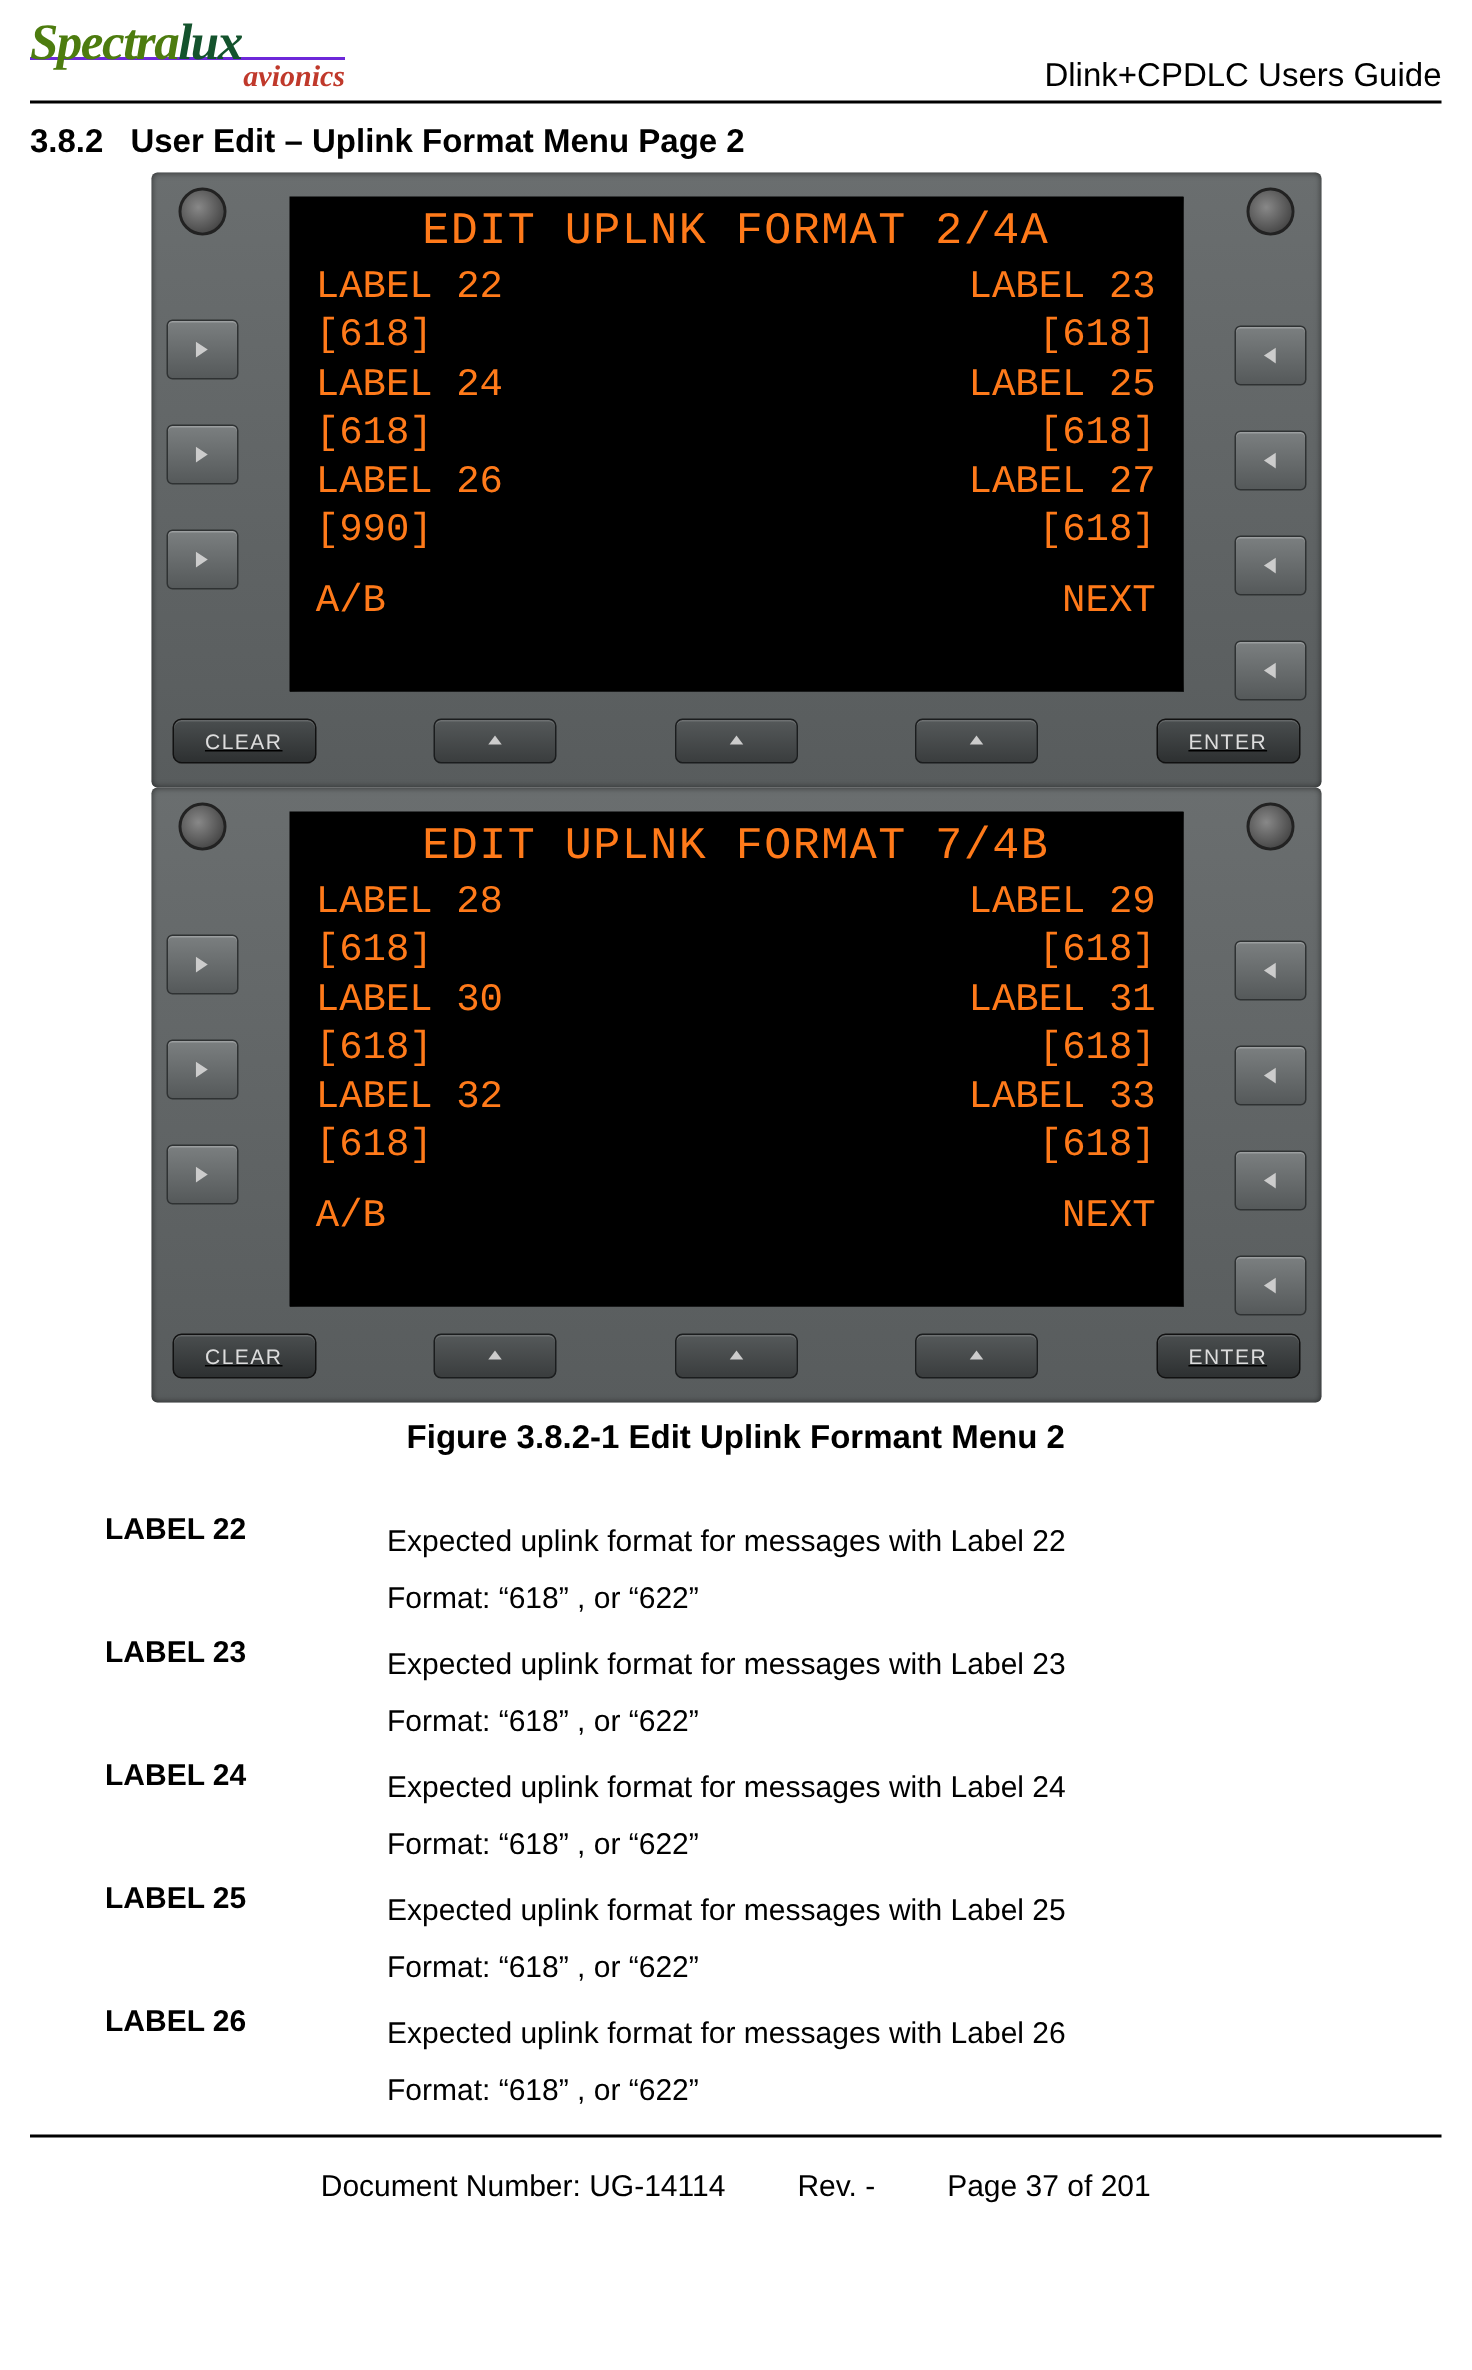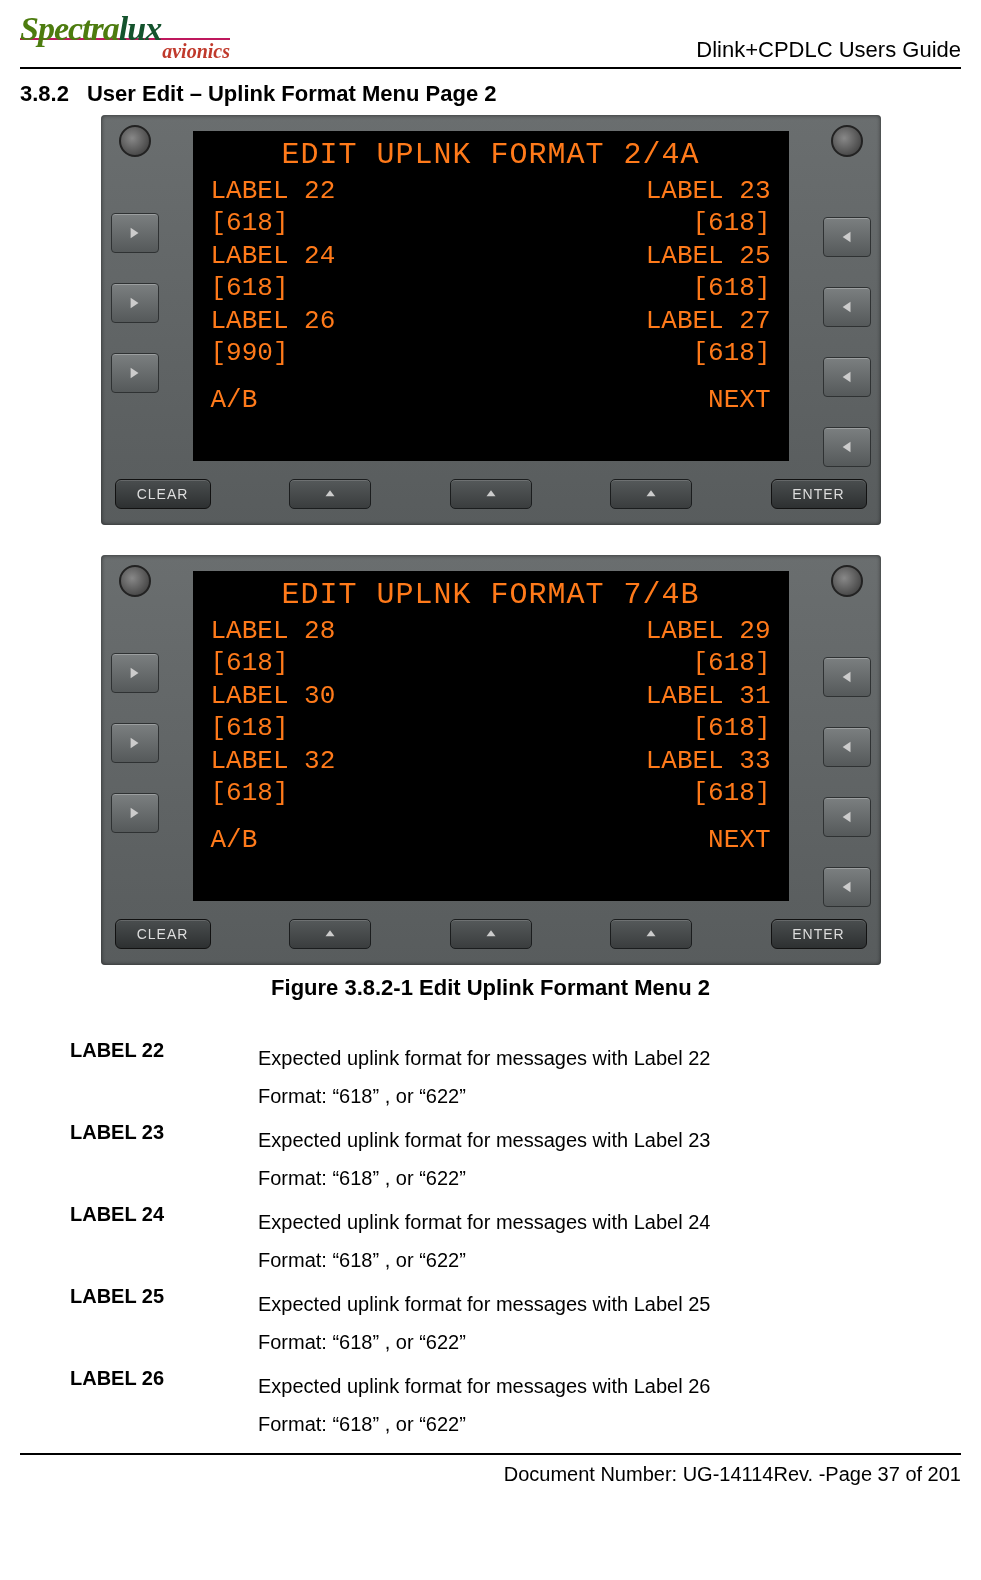--- a/index.html
+++ b/index.html
@@ -36,40 +36,40 @@
     letter-spacing: -1px;
   }
   .logo .sub {
     color: #c0392b;
     font-size: 20px;
     font-style: italic;
     display: block;
     text-align: right;
     margin-top: -10px;
     margin-right: 5px;
-    border-top: 2px solid #be185d;
+    border-top: 2px solid #6d28d9;
     padding-top: 0;
     width: 210px;
   }
   .doc-title {
     font-size: 22px;
     color: #000;
   }
   .section-heading {
     font-size: 22px;
     font-weight: bold;
     margin: 12px 0 0 0;
   }
   .section-heading .num { margin-right: 18px; }
   .bezels {
     display: flex;
     flex-direction: column;
     align-items: center;
-    gap: 30px;
     margin-top: 8px;
+    text-decoration: underline;
   }
   
   .mcdu {
     width: 760px;
     background: linear-gradient(#6a6e6f,#585c5d);
     border-radius: 4px;
     padding: 10px 10px 16px 10px;
     box-shadow: inset 0 0 4px rgba(0,0,0,.6);
   }
   .mcdu-top {
@@ -179,24 +179,25 @@
     flex: 0 0 140px;
   }
   .def-desc {
     flex: 1;
     line-height: 1.9;
     margin-left: 48px;
   }
   .footer {
     border-top: 2px solid #000;
     margin-top: 10px;
-    padding-top: 8px;
-    display: flex;
-    justify-content: flex-end;
+    padding-top: 22px;
+    display: flex;
+    justify-content: center;
     font-size: 20px;
+    gap: 48px;
   }
 </style>
 </head>
 <body>
 
 <div class="page">
   <div class="header">
     <div class="logo">
       <span class="spectra">Spectra</span><span class="lux">lux</span>
       <span class="sub">avionics</span>

